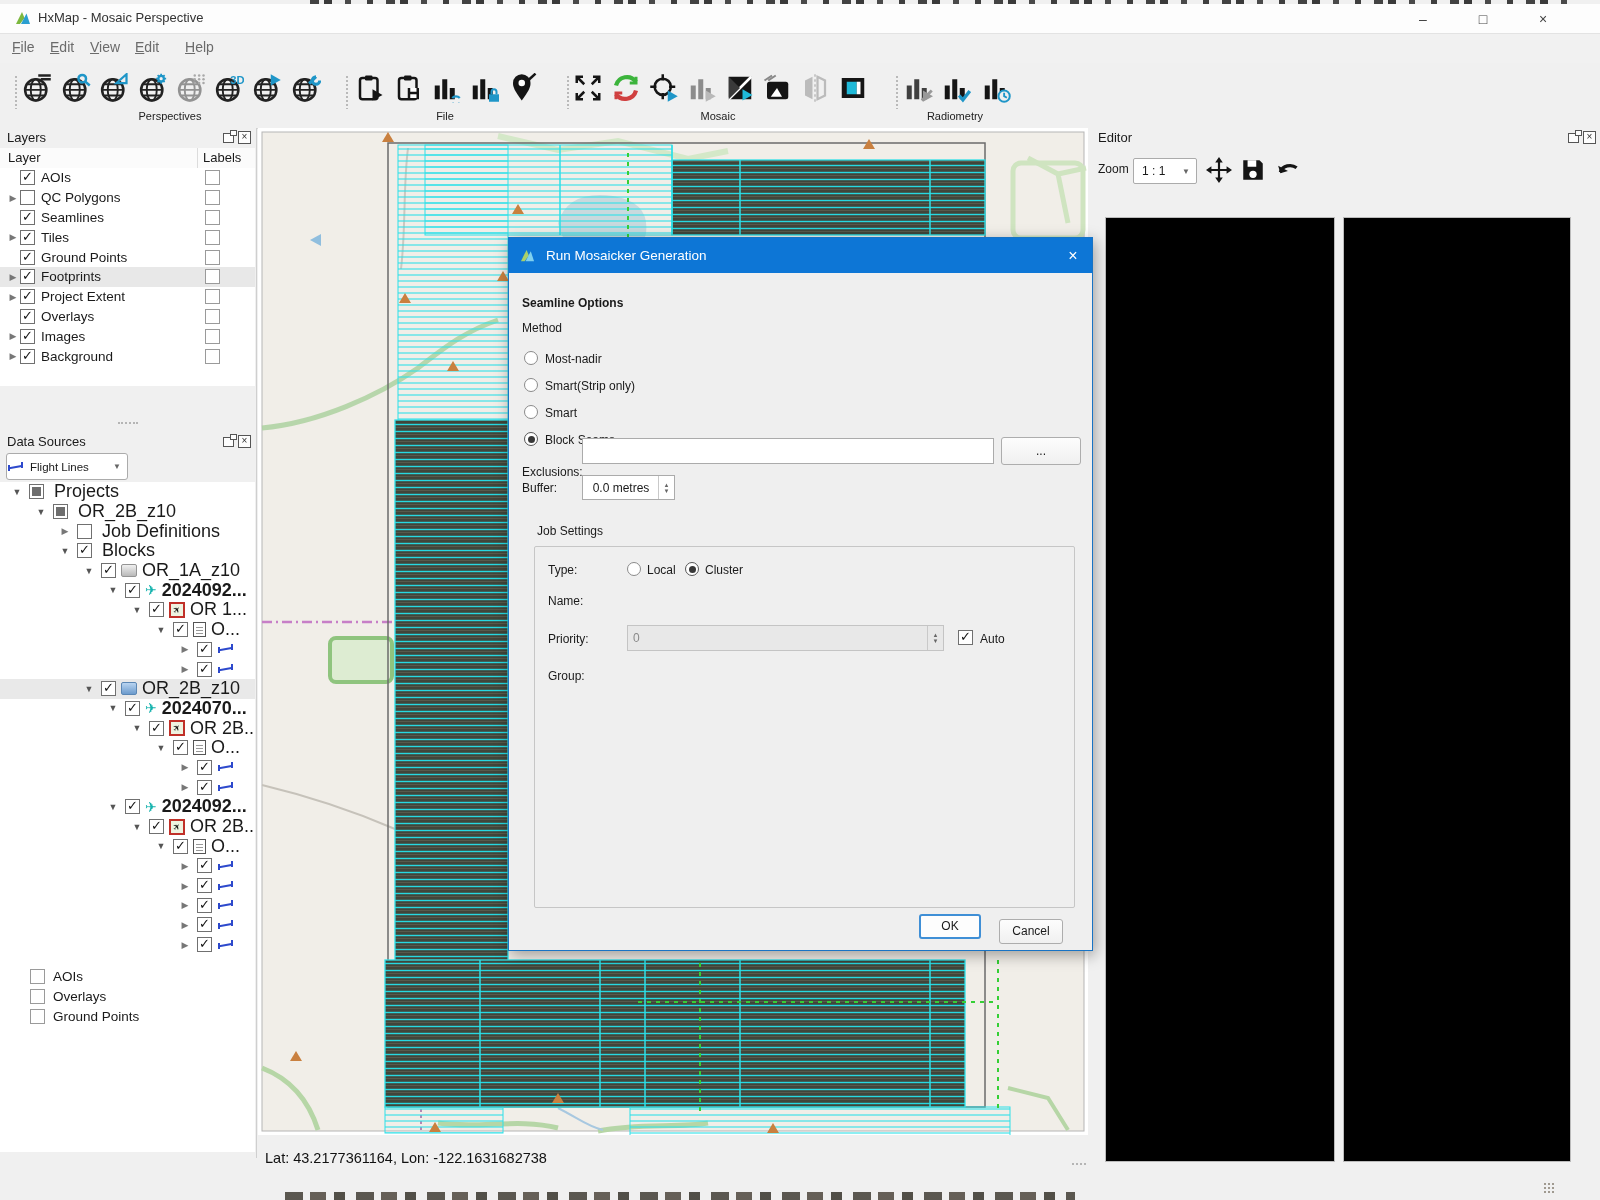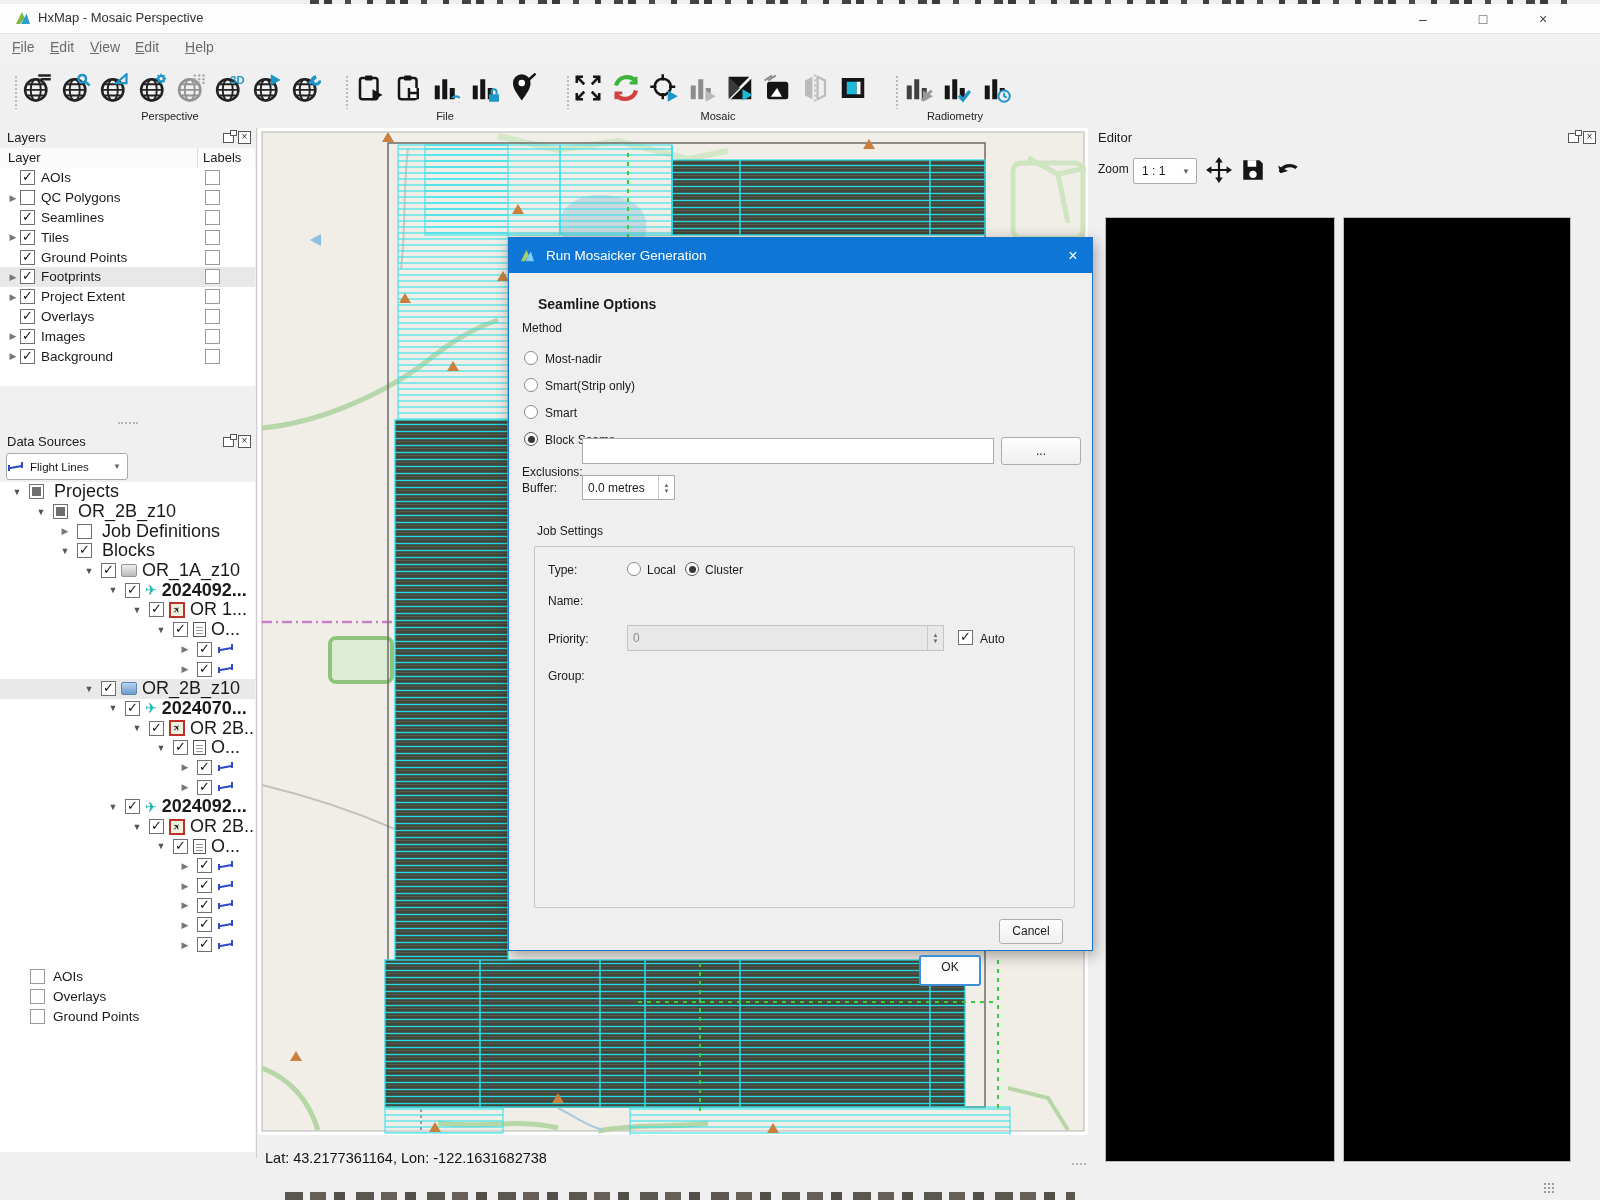--- a/index.html
+++ b/index.html
@@ -190,21 +190,21 @@
           <text x="13" y="9" font-size="9" font-weight="bold" fill="#1f96c8" font-family="Liberation Sans,sans-serif">3D</text>
         </svg></div>
   <div class="tb-ic" style="left:252px"><svg viewBox="0 0 24 24">
           <use href="#g-globe"></use>
           <use href="#g-play" x="15" y="1" fill="#1f96c8"></use>
         </svg></div>
   <div class="tb-ic" style="left:291px"><svg viewBox="0 0 24 24">
           <use href="#g-globe"></use>
           <path d="M14.5 8.5 L20 3 M20 3 a3 3 0 1 0 3 3" stroke="#1f96c8" stroke-width="2.4" fill="none"></path>
         </svg></div>
-  <div class="tb-label" style="left:170px">Perspective</div>
+  <div class="tb-label" style="left:170px">Perspectives</div>
 
   <div class="tb-sep" style="left:345px"></div>
 
   <div class="tb-ic" style="left:355px"><svg viewBox="0 0 24 24">
           <use href="#g-clip"></use>
           <use href="#g-play" x="14" y="13" fill="#151515"></use>
         </svg></div>
   <div class="tb-ic" style="left:394px"><svg viewBox="0 0 24 24">
           <use href="#g-clip"></use>
           <rect x="11" y="12" width="9" height="9" fill="#151515"></rect>
@@ -724,40 +724,40 @@
 
 <div id="dialog" class="abs">
   <div id="dlg-titlebar">
     <svg width="17" height="15" viewBox="0 0 18 16" style="margin-left:10px">
       <path d="M2 14 L8 2 L10.5 8 L6 14 Z" fill="#a8d06a"></path>
           <path d="M7 14 L12.5 3.5 L16 14 Z" fill="#7fd0ef"></path>
     </svg>
     <span class="t">Run Mosaicker Generation</span>
     <span id="dlg-close">×</span>
   </div>
-  <div class="dlg-lab" style="left:29px;top:58px;font-weight:bold;font-size:14px">Seamline Options</div>
+  <div class="dlg-lab" style="left:13px;top:58px;font-weight:bold;font-size:12px">Seamline Options</div>
   <div class="dlg-lab" style="left:13px;top:83px">Method</div>
 
   <span class="radio" style="left:15px;top:113px"></span>
   <span class="dlg-lab" style="left:36px;top:114px">Most-nadir</span>
   <span class="radio" style="left:15px;top:140px"></span>
   <span class="dlg-lab" style="left:36px;top:141px">Smart(Strip only)</span>
   <span class="radio" style="left:15px;top:167px"></span>
   <span class="dlg-lab" style="left:36px;top:168px">Smart</span>
   <span class="radio on" style="left:15px;top:194px"></span>
   <span class="dlg-lab" style="left:36px;top:195px">Block Seams</span>
 
   <div class="dlg-lab" style="left:13px;top:227px">Exclusions:</div>
   <div class="ti" style="left:73px;top:200px;width:412px;height:26px">
         <span></span>
       </div>
   <div class="btn" style="left:492px;top:199px;width:80px;height:28px;line-height:26px">...</div>
 
   <div class="dlg-lab" style="left:13px;top:243px">Buffer:</div>
-  <div class="ti" style="left:73px;top:237px;width:93px;height:25px;justify-content:flex-start;padding-right:20px">
+  <div class="ti" style="left:73px;top:237px;width:93px;height:25px;justify-content:center;padding-right:20px">
     <span>0.0 metres</span>
     <span class="spin">
           <span>▲</span>
           <span>▼</span>
         </span>
   </div>
 
   <div class="dlg-lab" style="left:28px;top:286px">Job Settings</div>
   <div id="dlg-group-box">
     <div class="dlg-lab" style="left:13px;top:16px">Type:</div>
@@ -775,17 +775,17 @@
             <span>▲</span>
             <span>▼</span>
           </span>
     </div>
     <span class="cb on" style="position:absolute;left:423px;top:83px"></span>
     <span class="dlg-lab" style="left:445px;top:85px">Auto</span>
 
     <div class="dlg-lab" style="left:13px;top:122px">Group:</div>
   </div>
 
-  <div class="btn focus" style="left:410px;top:717px;width:62px;height:31px;line-height:21px">OK</div>
+  <div class="btn focus" style="left:410px;top:676px;width:62px;height:25px;line-height:21px">OK</div>
   <div class="btn" style="left:490px;top:681px;width:64px;height:25px;line-height:23px">Cancel</div>
 </div>
 
 </div>
 
 </body></html>

